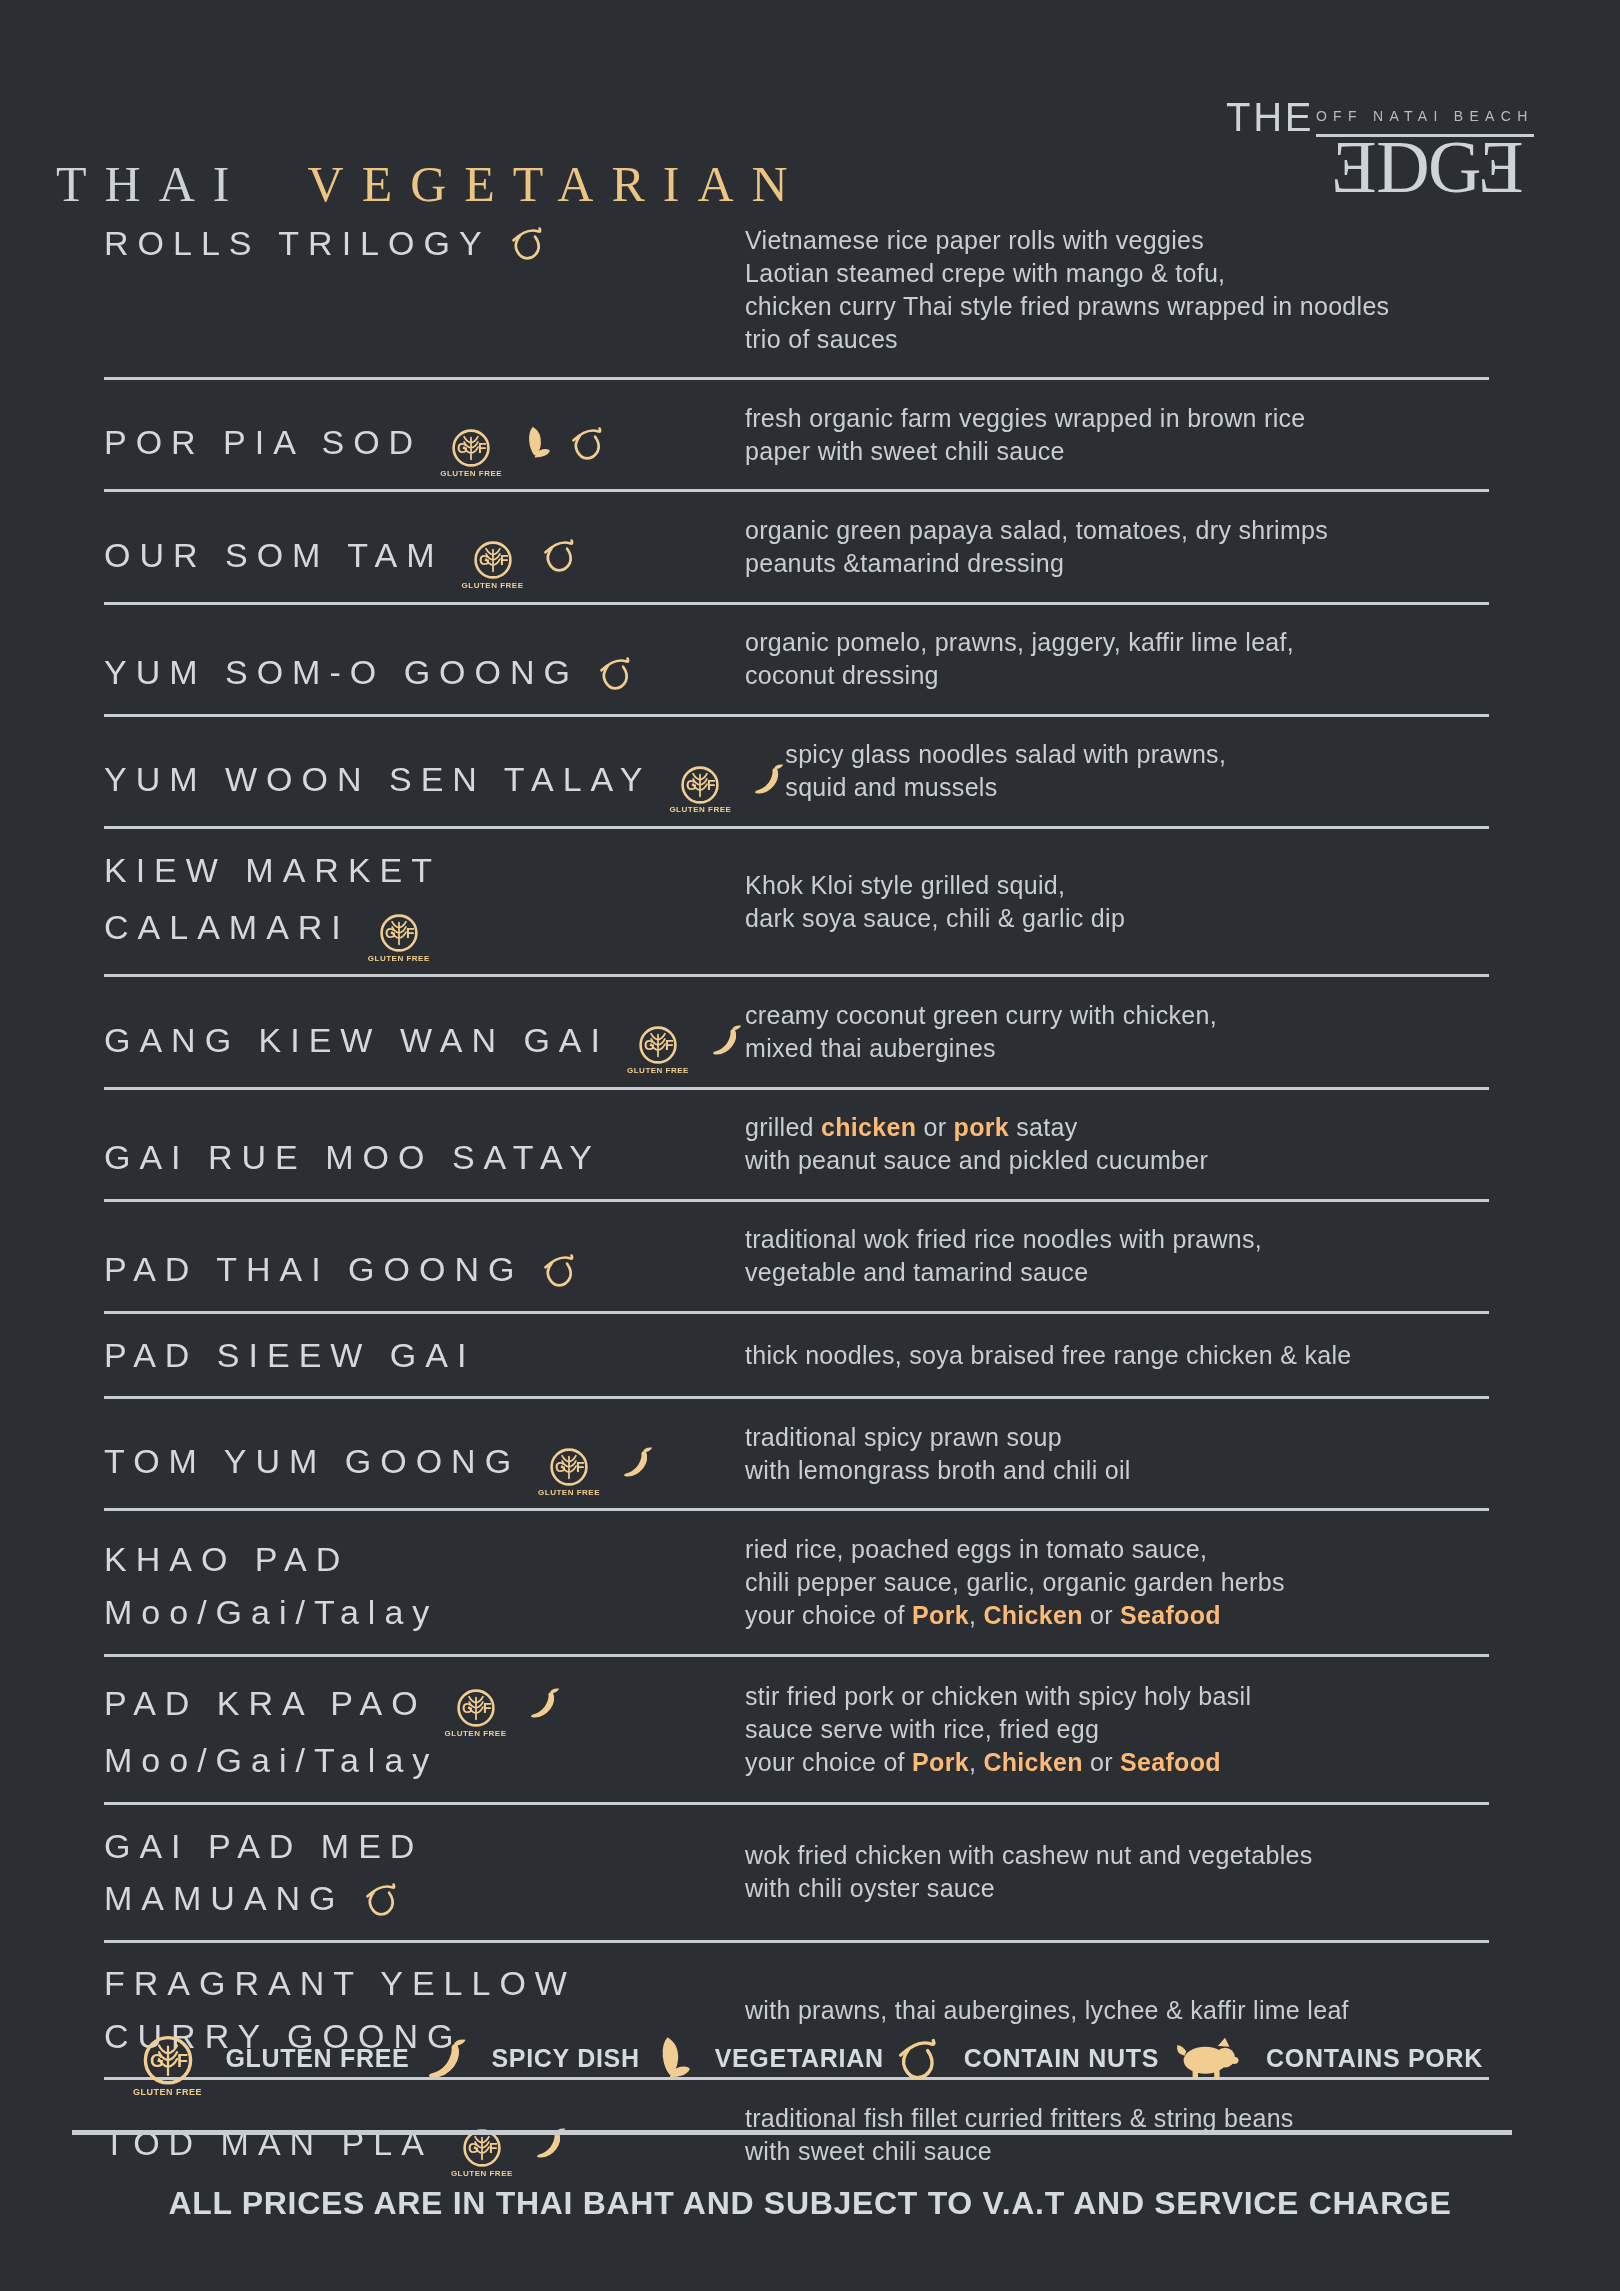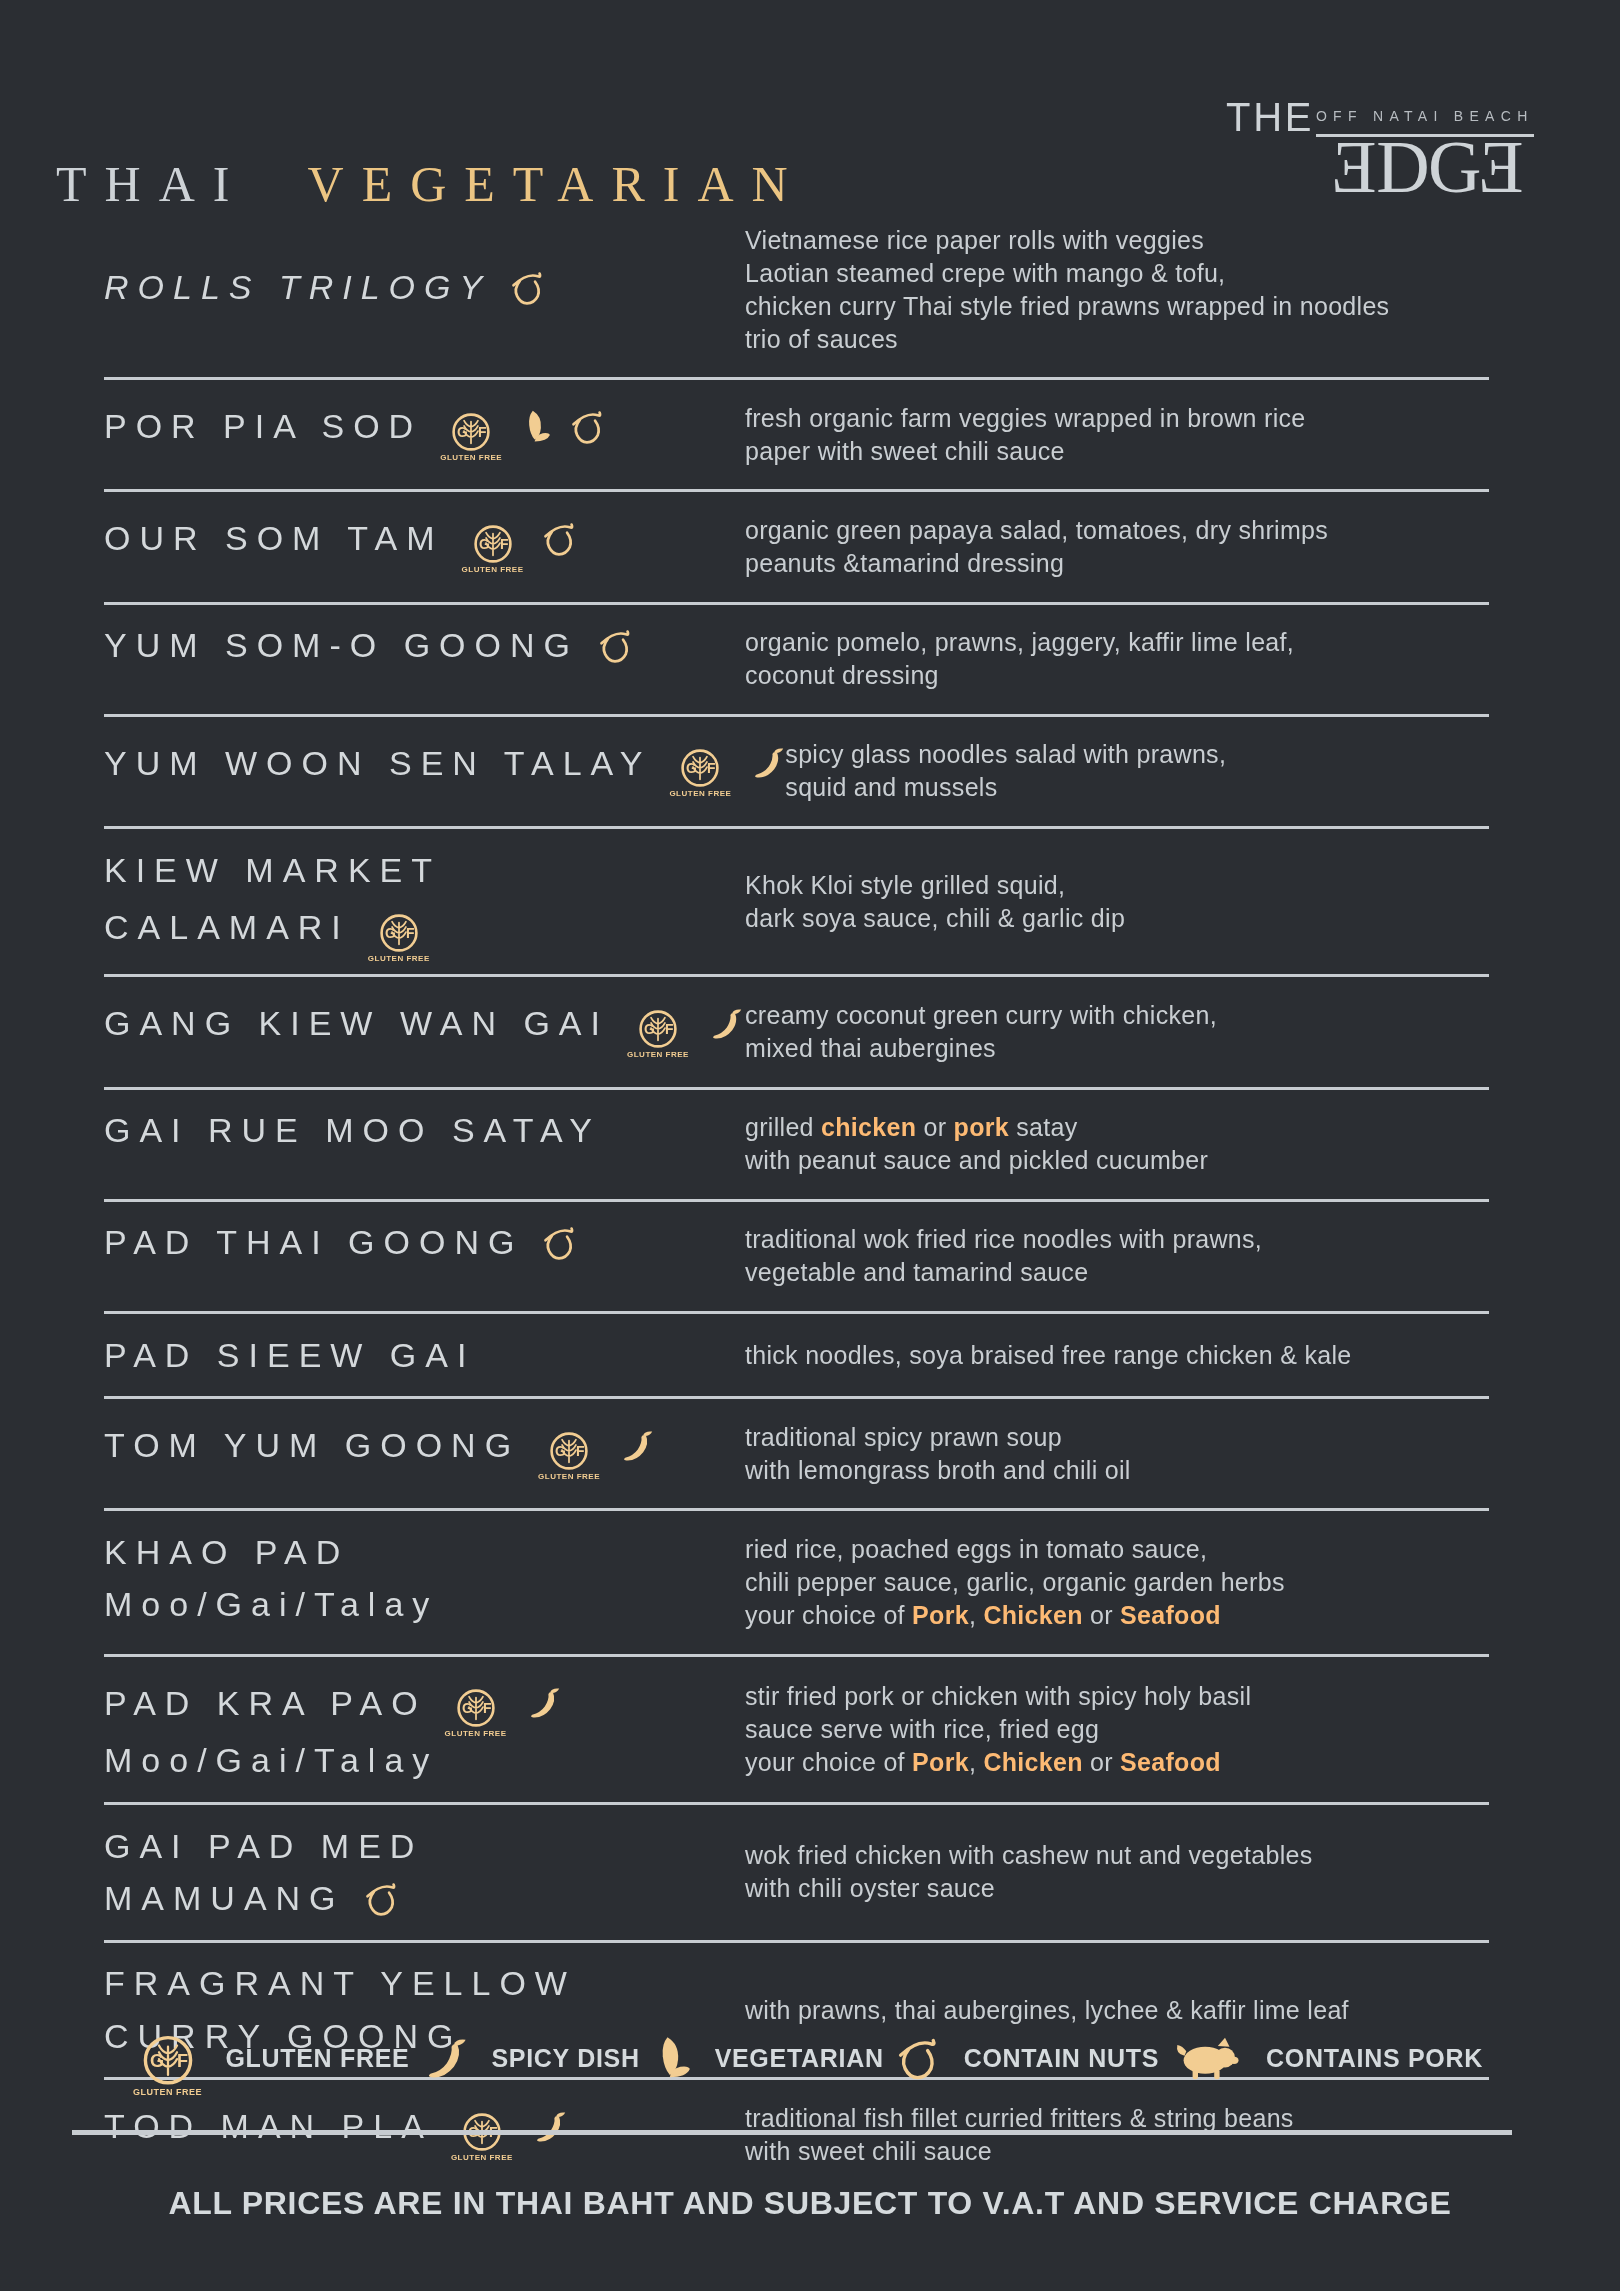--- a/index.html
+++ b/index.html
@@ -33,22 +33,22 @@
   .logo-edge{
     font-family:"Liberation Serif", serif;font-size:74px;line-height:0.82;
     display:flex;justify-content:flex-end;padding-right:9px;letter-spacing:-1.8px;
   }
   .logo-edge span{display:inline-block;}
   .logo-edge span:first-child,.logo-edge span:last-child{transform:scaleX(-1);}
   
   .menu{position:absolute;top:202px;left:104px;right:131px;}
   .row{display:flex;border-bottom:3.6px solid var(--rule);padding:21.6px 0;}
   .menu .row:last-child{border-bottom:none;}
-  .names{flex:0 0 641px;display:flex;flex-direction:column;justify-content:flex-start;gap:13.5px;}
-  .row.first .names{justify-content:center;padding-bottom:3.6px;font-style:italic;}
+  .names{flex:0 0 641px;display:flex;flex-direction:column;justify-content:flex-end;gap:13.5px;}
+  .row.first .names{justify-content:flex-start;padding-bottom:3.6px;}
   .name-line{display:flex;align-items:center;gap:18px;font-size:34px;letter-spacing:9px;color:var(--name);white-space:nowrap;}
   .desc{flex:1;display:flex;flex-direction:column;justify-content:center;}
   .desc-line{font-size:25px;line-height:33px;color:var(--desc);letter-spacing:0.3px;white-space:nowrap;}
   .desc-line strong{font-weight:700;color:#fdba74;}
   
   .icon{display:inline-flex;flex-direction:column;align-items:center;line-height:0;}
   .icon svg{display:block;}
   .icon.row-size.gluten-free{transform:translateY(10px);}
   .icon.row-size.gluten-free svg{width:40px;height:40px;}
   .icon.row-size.spicy svg{width:36px;height:36px;}

